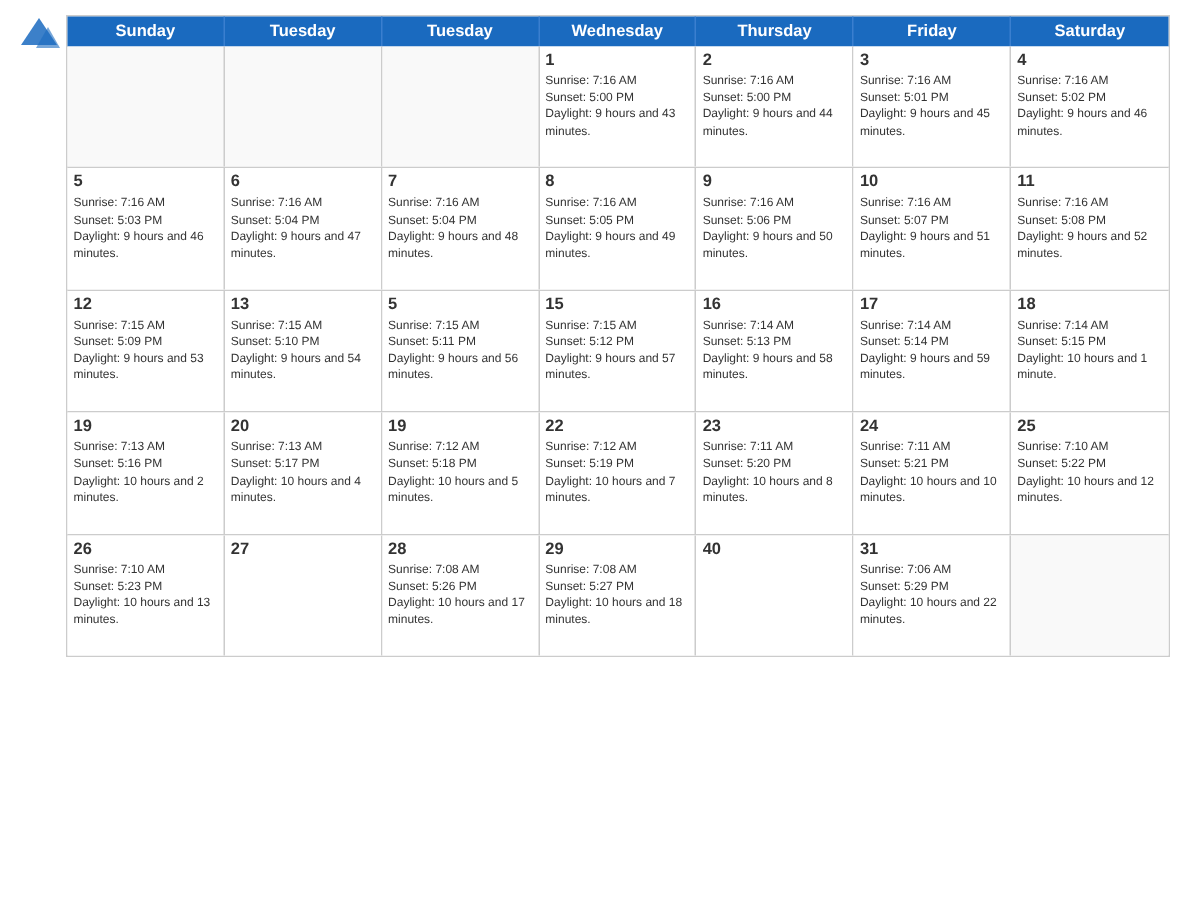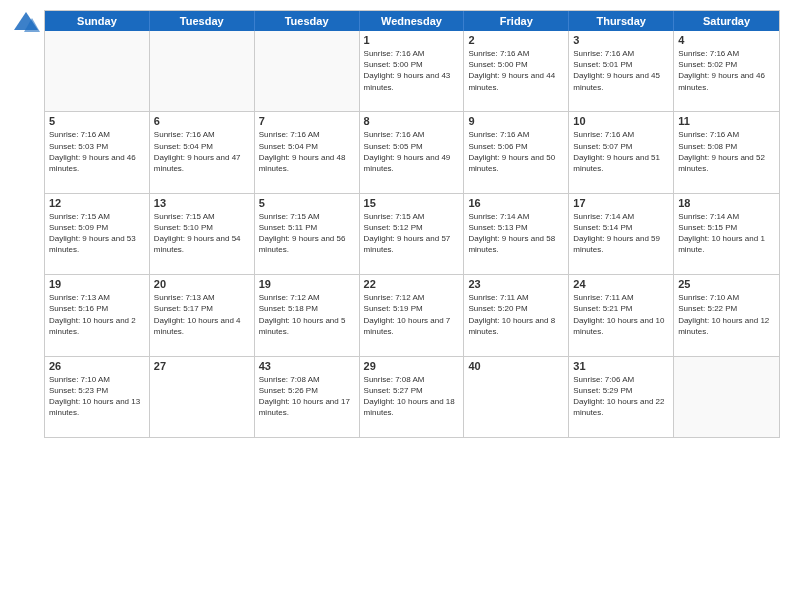--- a/index.html
+++ b/index.html
@@ -127,22 +127,22 @@
       <div class="subtitle"></div>
     </div>
   </div>
 
   <div class="calendar">
     <div class="day-headers" id="day-headers-row">
         <div class="day-header">Sunday</div>
         <div class="day-header">Tuesday</div>
         <div class="day-header">Tuesday</div>
         <div class="day-header">Wednesday</div>
+        <div class="day-header">Thursday</div>
         <div class="day-header">Friday</div>
-        <div class="day-header">Thursday</div>
         <div class="day-header">Saturday</div>
       </div>
     <div class="calendar-body" id="calendar-body">
         <div class="week-row">
           <div class="day-cell empty"></div>
           <div class="day-cell empty"></div>
           <div class="day-cell empty"></div>
           <div class="day-cell">
             <span class="day-num">1</span>
             <div class="day-info" style="white-space: pre-line;">Sunrise: 7:16 AM
@@ -304,21 +304,21 @@
           <div class="day-cell">
             <span class="day-num">26</span>
             <div class="day-info" style="white-space: pre-line;">Sunrise: 7:10 AM
 Sunset: 5:23 PM
 Daylight: 10 hours and 13 minutes.</div>
           </div>
           <div class="day-cell">
             <span class="day-num">27</span>
           </div>
           <div class="day-cell">
-            <span class="day-num">43</span>
+            <span class="day-num">28</span>
             <div class="day-info" style="white-space: pre-line;">Sunrise: 7:08 AM
 Sunset: 5:26 PM
 Daylight: 10 hours and 17 minutes.</div>
           </div>
           <div class="day-cell">
             <span class="day-num">29</span>
             <div class="day-info" style="white-space: pre-line;">Sunrise: 7:08 AM
 Sunset: 5:27 PM
 Daylight: 10 hours and 18 minutes.</div>
           </div>

